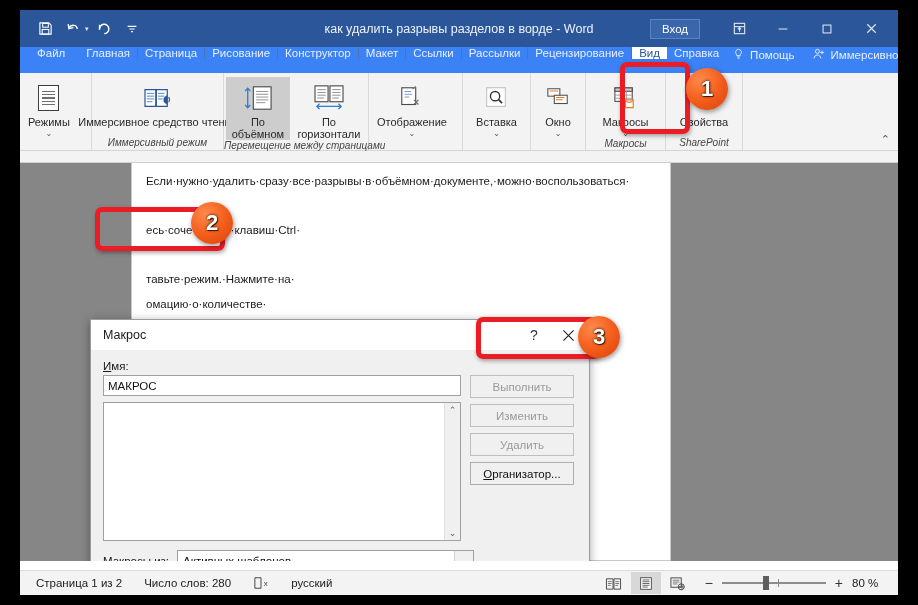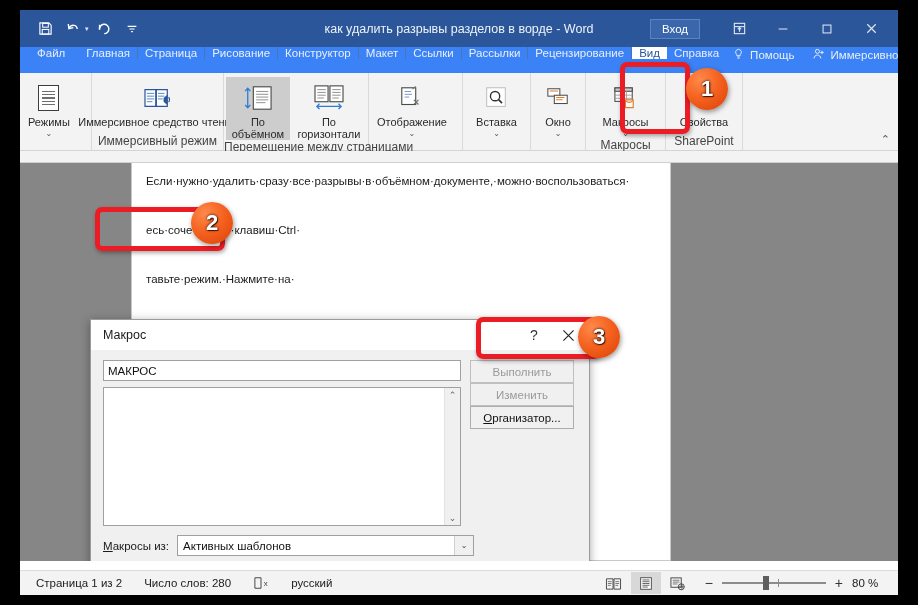--- a/index.html
+++ b/index.html
@@ -111,25 +111,26 @@
     border-right: 1px solid #dadada;
     position: relative;
   }
   .rgroup-items {
     flex: 1;
     display: flex;
     align-items: flex-start;
     padding: 4px 2px 0 2px;
   }
   .rgroup-label {
-    font-size: 12px;
+    font-size: 10px;
     color: #444;
     text-align: center;
     padding-bottom: 2px;
     white-space: nowrap;
+    font-style: italic;
   }
   .rbtn {
     display: flex;
     flex-direction: column;
     align-items: center;
     padding: 3px 6px 0 6px;
     min-width: 52px;
   }
   .rbtn.sel { background: #cdcdcd; }
   .rbtn .ico { height: 36px; display: flex; align-items: center; justify-content: center; }
@@ -239,20 +240,21 @@
     display: flex;
     flex-direction: column;
     justify-content: space-between;
     align-items: center;
     padding: 2px 0;
   }
   .lb-scroll span { font-size: 9px; color: #606060; }
   .btncol {
     display: flex;
     flex-direction: column;
+    gap: 6px;
     padding-top: 0px;
   }
   .dbtn {
     width: 104px; height: 23px;
     border: 1px solid #bfbfbf;
     background: #f0f0f0;
     color: #9a9a9a;
     font-size: 11.5px;
     display: flex; align-items: center; justify-content: center;
     font-family: "Liberation Sans", sans-serif;
@@ -611,20 +613,21 @@
   <div class="docarea">
     <div class="ruler"></div>
 
     <div class="page">
       <div class="doc-text">
         <div class="ln">Если·нужно·удалить·сразу·все·разрывы·в·объёмном·документе,·можно·воспользоваться·</div>
         <div class="ln"></div>
         <div class="ln">есь·сочетанием·клавиш·Ctrl·</div>
         <div class="ln"></div>
         <div class="ln">тавьте·режим.·Нажмите·на·</div>
+        <div class="ln">омацию·о·количестве·</div>
         <div class="ln"></div>
         <div class="ln">рос·—·в·будущем·</div>
         <div class="ln"></div>
         <div class="ln">имя·макроса,·нажмите·на·</div>
         <div class="ln">ш·Alt·+·F11.¶</div>
         <div class="ln" style="height:18px"></div>
         <div class="ln code">.Text·=·"^b"¶</div>
       </div>
     </div>
 
@@ -634,36 +637,38 @@
         <span class="spacer"></span>
         <span class="ic">?</span>
         <span class="ic">
           <svg width="13" height="13" viewBox="0 0 14 14">
               <path d="M1.5 1.5 12.5 12.5M12.5 1.5 1.5 12.5" stroke="#222" stroke-width="1.2"></path>
             </svg>
         </span>
       </div>
 
       <div class="dlg-body">
+        <div class="fld-label"><span class="u">И</span>мя:</div>
 
         <div class="dlg-row">
           <div style="display:flex;flex-direction:column">
             <input class="name-input" value="МАКРОС" style="">
             <div class="listbox">
               <div class="inner"></div>
               <div class="lb-scroll">
                 <span>⌃</span>
                 <span>⌄</span>
               </div>
             </div>
           </div>
 
           <div class="btncol">
             <div class="dbtn">Выполнить</div>
             <div class="dbtn">Изменить</div>
+            <div class="dbtn">Удалить</div>
             <div class="dbtn enabled"><span class="u">О</span>рганизатор...</div>
           </div>
         </div>
 
         <div class="combo-row">
           <span class="cl"><span class="u">М</span>акросы из:</span>
           <div class="combo">
             <span class="cv">Активных шаблонов</span>
             <span class="arrow">⌄</span>
           </div>

